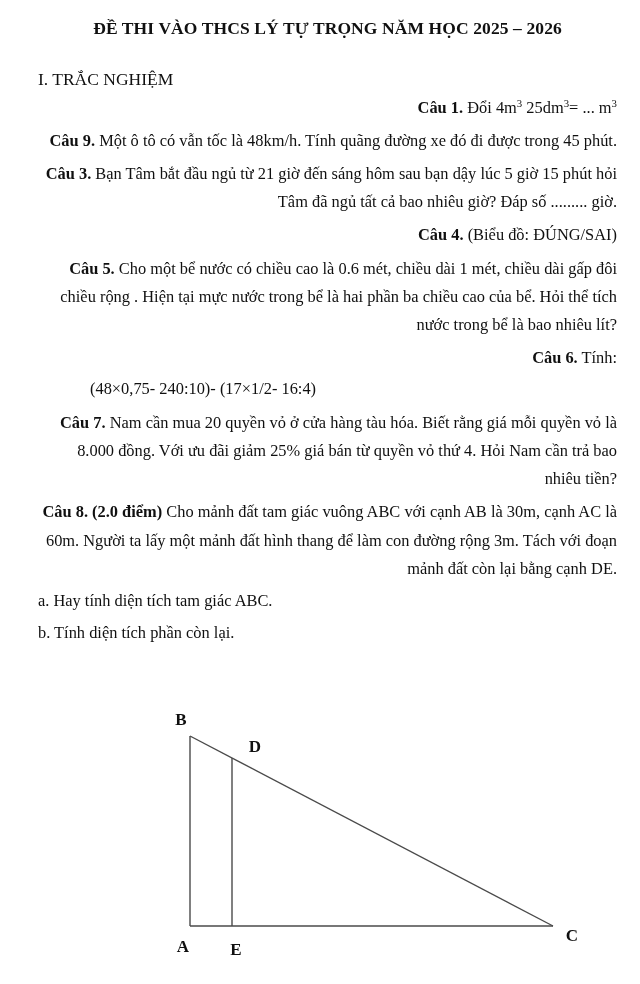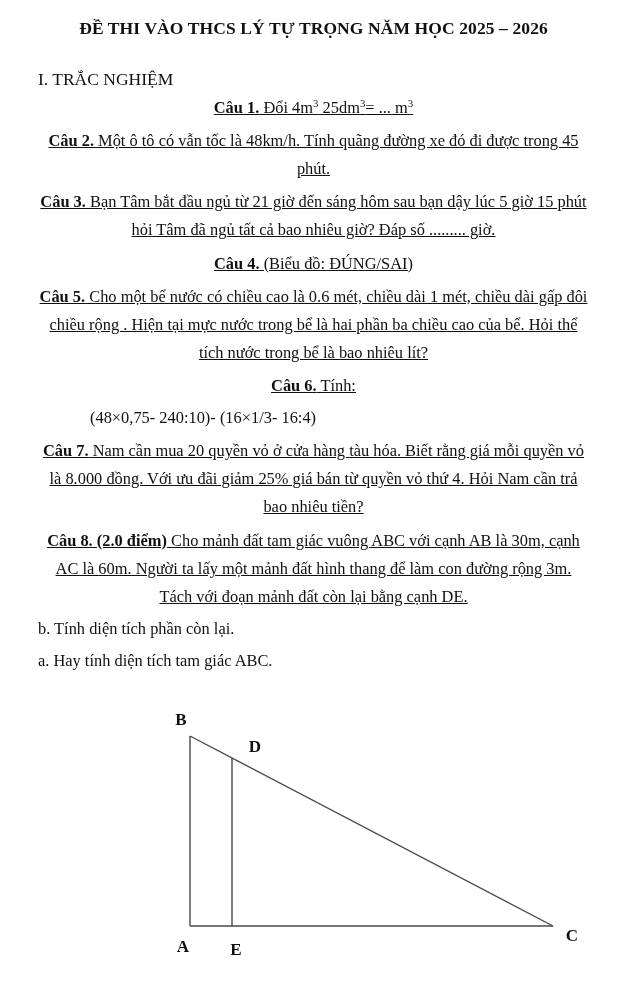--- a/index.html
+++ b/index.html
@@ -13,21 +13,21 @@
     position: relative;
     overflow: hidden;
     font-family: "Liberation Serif", "DejaVu Serif", serif;
     color: #101010;
   }
   .page {
     position: relative;
     width: 640px;
     height: 724px;
     box-sizing: border-box;
-    padding: 0 51px 0 38px;
+    padding: 0 23px 0 38px;
   }
   .doc-title {
     text-align: center;
     font-weight: bold;
     font-size: 17.5px;
     letter-spacing: 0.1px;
     margin: 0;
     padding-top: 18px;
     padding-bottom: 0;
     line-height: 1.2;
@@ -39,23 +39,22 @@
     margin: 0;
     line-height: 1.0;
   }
   .sec1 { padding-top: 32px; }
   .sec2 { padding-top: 6px; }
 
   .q {
     font-size: 16.4px;
     line-height: 1.72;
     margin: 0;
-    text-align: center;
+    text-align: right;
     padding-top: 5px;
-    text-decoration: underline;
   }
   .q-lead { font-weight: bold; }
   .expr {
     font-size: 16.4px;
     line-height: 1.72;
     margin: 0;
     padding-top: 3px;
     padding-left: 52px;
   }
   .sub {
@@ -91,52 +90,52 @@
 
   <div class="doc-title">ĐỀ THI VÀO THCS LÝ TỰ TRỌNG NĂM HỌC 2025 – 2026</div>
 
   <div class="section-heading sec1">I. TRẮC NGHIỆM</div>
 
   <div class="q">
     <span class="q-lead">Câu 1.</span><span> Đổi 4m</span><sup>3</sup><span> 25dm</span><sup>3</sup><span>= ... m</span><sup>3</sup>
   </div>
 
   <div class="q">
-    <span class="q-lead">Câu 2.</span><span> Một ô tô có vẫn tốc là 48km/h. Tính quãng đường xe đó đi được trong 45 phút.</span>
+    <span class="q-lead">Câu 9.</span><span> Một ô tô có vẫn tốc là 48km/h. Tính quãng đường xe đó đi được trong 45 phút.</span>
   </div>
 
   <div class="q">
     <span class="q-lead">Câu 3.</span><span> Bạn Tâm bắt đầu ngủ từ 21 giờ đến sáng hôm sau bạn dậy lúc 5 giờ 15 phút hỏi Tâm đã ngủ tất cả bao nhiêu giờ? Đáp số ......... giờ.</span>
   </div>
 
   <div class="q">
     <span class="q-lead">Câu 4.</span><span> (Biểu đồ: ĐÚNG/SAI)</span>
   </div>
 
   <div class="q">
     <span class="q-lead">Câu 5.</span><span> Cho một bể nước có chiều cao là 0.6 mét, chiều dài 1 mét, chiều dài gấp đôi chiều rộng . Hiện tại mực nước trong bể là hai phần ba chiều cao của bể. Hỏi  thể tích nước trong bể là bao nhiêu lít?</span>
   </div>
 
 
   <div class="q">
     <span class="q-lead">Câu 6.</span><span> Tính:</span>
   </div>
 
-  <div class="expr">(48×0,75- 240:10)- (16×1/3- 16:4)</div>
+  <div class="expr">(48×0,75- 240:10)- (17×1/2- 16:4)</div>
 
   <div class="q">
     <span class="q-lead">Câu 7.</span><span> Nam cần mua 20 quyền vỏ ở cửa hàng tàu hóa. Biết rằng giá mỗi quyền vỏ là 8.000 đồng. Với ưu đãi giảm 25% giá bán từ quyền vỏ thứ 4. Hỏi Nam cần trả bao nhiêu tiền?</span>
   </div>
 
   <div class="q">
     <span class="q-lead">Câu 8. (2.0 điểm)</span><span> Cho mảnh đất tam giác vuông ABC với cạnh AB là 30m, cạnh AC là 60m. Người ta lấy một mảnh đất hình thang để làm con đường rộng 3m. Tách với đoạn mảnh đất còn lại bằng cạnh DE.</span>
   </div>
 
+  <div class="sub">a. Hay tính diện tích tam giác ABC.</div>
   <div class="sub">b. Tính diện tích phần còn lại.</div>
-  <div class="sub">a. Hay tính diện tích tam giác ABC.</div>
 
   <div class="figure-wrap">
     <svg width="640" height="284" viewBox="0 0 640 284" xmlns="http://www.w3.org/2000/svg">
       <line x1="190" y1="36" x2="190" y2="226" stroke="#4a4a4a" stroke-width="1.4"></line>
       <line x1="190" y1="226" x2="553" y2="226" stroke="#4a4a4a" stroke-width="1.4"></line>
       <line x1="190" y1="36" x2="553" y2="226" stroke="#4a4a4a" stroke-width="1.4"></line>
       <line x1="232" y1="58" x2="232" y2="226" stroke="#4a4a4a" stroke-width="1.4"></line>
 
       <text class="vertex-label" x="181" y="25" text-anchor="middle">B</text>
       <text class="vertex-label" x="255" y="52" text-anchor="middle">D</text>

